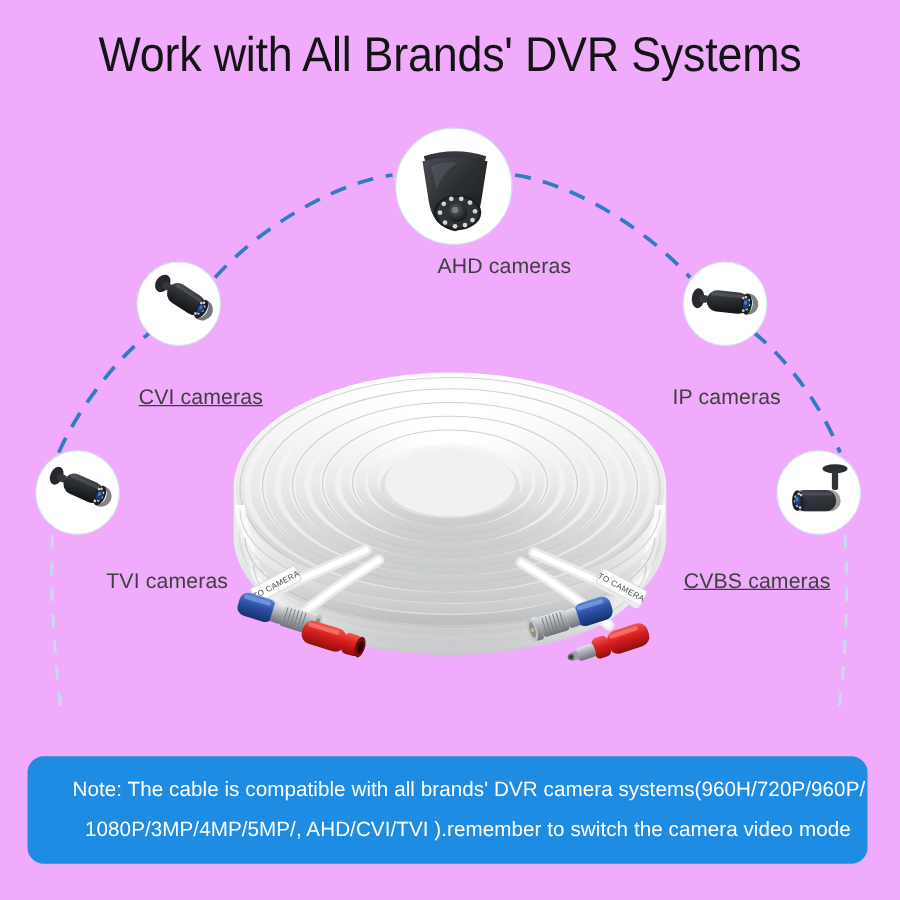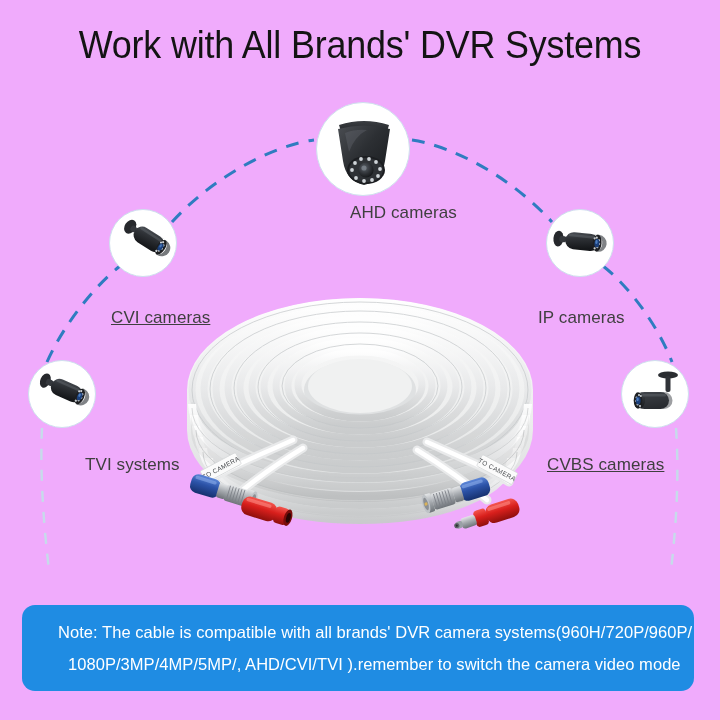--- a/index.html
+++ b/index.html
@@ -264,21 +264,21 @@
               <circle cx="50.4" cy="32.5" r="1.1"></circle>
             <circle cx="48" cy="34" r="1.1"></circle>
               <circle cx="47.2" cy="24" r="1.1"></circle>
           </g>
           <ellipse cx="49.8" cy="28.5" rx="2.4" ry="4.1" fill="#1b3f7a"></ellipse>
           <ellipse cx="49.2" cy="27.4" rx="1.1" ry="1.8" fill="#5588cc" opacity="0.85"></ellipse>
           <rect x="22" y="22" width="25" height="2.4" rx="1.2" fill="#70757c" opacity="0.35"></rect>
         </g>
       </svg>
     </div>
-    <div class="cam-label" style="left:85px; top:455px;">TVI systems</div>
+    <div class="cam-label" style="left:85px; top:455px;">TVI cameras</div>
   </div>
 
   <div class="cam-node">
     <div class="cam-circle" style="left:621px; top:360px; width:68px; height:68px;">
       <svg viewBox="0 0 68 68" width="68" height="68">
         <defs>
           <linearGradient id="bulletCvbs" x1="0" y1="0" x2="0.3" y2="1">
             <stop offset="0%" stop-color="#4d5157"></stop>
             <stop offset="40%" stop-color="#2f3237"></stop>
             <stop offset="100%" stop-color="#15171a"></stop>

